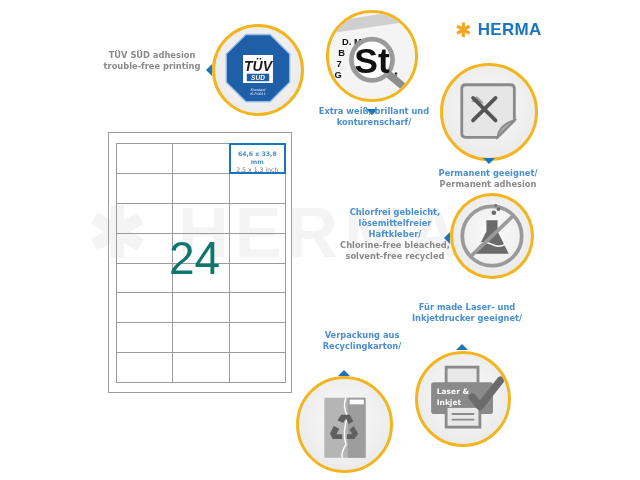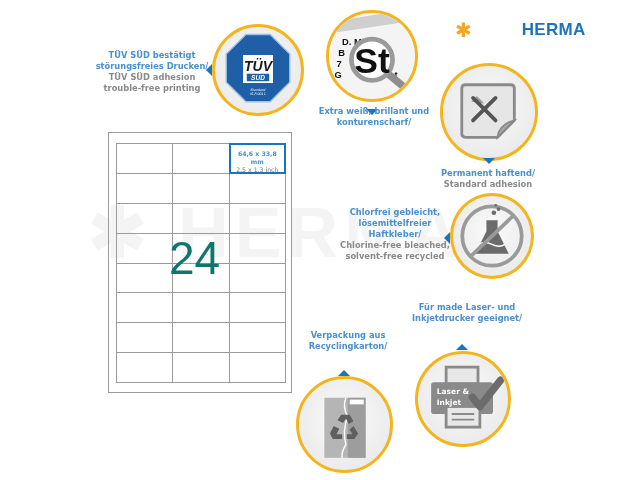--- a/index.html
+++ b/index.html
@@ -9,21 +9,21 @@
   .watermark {
     position: absolute; left: 88px; top: 196px; width: 300px; height: 74px;
     color: #f4f4f4; font-family: "Liberation Sans", sans-serif; font-weight: bold;
     font-size: 70px; line-height: 74px; letter-spacing: 6px; white-space: nowrap; z-index: 0;
   }
 
   .logo {
     position: absolute; left: 455px; top: 20px; display: flex; align-items: center; gap: 6px;
   }
   .logo-star { color: #f5a623; font-size: 20px; line-height: 20px; font-weight: bold; font-family: "DejaVu Sans", sans-serif; }
-  .logo-text { color: #1b75bc; font-family: "Liberation Sans", sans-serif; font-weight: bold; font-size: 17px; letter-spacing: 0.3px; margin-left: 44px; }
+  .logo-text { color: #1b75bc; font-family: "Liberation Sans", sans-serif; font-weight: bold; font-size: 17px; letter-spacing: 0.3px; }
 
   .circle {
     position: absolute; border-radius: 50%;
     border: 3px solid #f2b51e;
     background: radial-gradient(circle at 50% 45%, #fafafa 0%, #ececec 70%, #e2e2e2 100%);
     overflow: hidden; z-index: 2;
   }
   .circle svg { position: absolute; left: 0; top: 0; width: 100%; height: 100%; }
 
   .caption {
@@ -100,21 +100,20 @@
     <div class="cell"></div>
     <div class="cell"></div>
     <div class="cell"></div>
     <div class="cell"></div>
     <div class="cell"></div>
   </div>
   <div class="count">24</div>
 </div>
 
 <div class="caption" style="left:92px; top:50px; width:120px;">
-  <span class="de">TÜV SÜD bestätigt störungsfreies Drucken/</span>
   <span class="en">TÜV SÜD adhesion trouble-free printing</span>
 </div>
 <div class="arrow arrow-left" style="left:206px; top:64px;"></div>
 <div class="circle" style="left:212px; top:24px; width:92px; height:92px;font-style:italic;">
   <svg viewBox="0 0 92 92">
     <polygon points="33,8 59,8 80,29 80,59 59,80 33,80 12,59 12,29" fill="#1f5fa8" stroke="#9cc0e6" stroke-width="1.5"></polygon>
     <polygon points="30,30 62,30 62,60 30,60" fill="#ffffff"></polygon>
     <text x="46" y="47" text-anchor="middle" font-family="Liberation Sans, sans-serif" font-weight="bold" font-size="15" fill="#1a1a1a">TÜV</text>
     <rect x="34" y="50" width="24" height="8" fill="#1f5fa8"></rect>
     <text x="46" y="57" text-anchor="middle" font-family="Liberation Sans, sans-serif" font-weight="bold" font-size="7" fill="#ffffff">SÜD</text>
@@ -146,22 +145,22 @@
   <svg viewBox="0 0 98 98">
     <path d="M24 20 H72 Q76 20 76 24 V58 L58 76 H24 Q20 76 20 72 V24 Q20 20 24 20 Z" fill="#e6e6e6" stroke="#8a8a8a" stroke-width="3"></path>
     <path d="M76 58 L58 76 Q60 62 76 58 Z" fill="#a9a9a9" stroke="#8a8a8a" stroke-width="2"></path>
     <path d="M30 38 L36 32 L44 40" fill="#9a9a9a"></path>
     <line x1="32" y1="34" x2="56" y2="58" stroke="#555" stroke-width="4" stroke-linecap="round"></line>
     <line x1="56" y1="34" x2="32" y2="58" stroke="#555" stroke-width="4" stroke-linecap="round"></line>
   </svg>
 </div>
 <div class="arrow arrow-down" style="left:483px; top:158px;"></div>
 <div class="caption" style="left:430px; top:168px; width:116px;">
-  <span class="de">Permanent haftend/</span>
-  <span class="en">Standard adhesion</span>
+  <span class="de">Permanent geeignet/</span>
+  <span class="en">Permanent adhesion</span>
 </div>
 
 <div class="caption" style="left:340px; top:207px; width:110px;">
   <span class="de">Chlorfrei gebleicht, lösemittelfreier Haftkleber/</span>
   <span class="en">Chlorine-free bleached, solvent-free recycled</span>
 </div>
 <div class="arrow arrow-left" style="left:444px; top:232px;"></div>
 <div class="circle" style="left:450px; top:193px; width:84px; height:86px;">
   <svg viewBox="0 0 84 86">
     <circle cx="42" cy="43" r="32" fill="none" stroke="#9a9a9a" stroke-width="4"></circle>
@@ -184,21 +183,21 @@
     <rect x="14" y="30" width="66" height="34" rx="3" fill="#8a8a8a"></rect>
     <rect x="30" y="56" width="36" height="22" fill="#e8e8e8" stroke="#8a8a8a" stroke-width="3"></rect>
     <line x1="36" y1="64" x2="60" y2="64" stroke="#8a8a8a" stroke-width="2"></line>
     <line x1="36" y1="70" x2="60" y2="70" stroke="#8a8a8a" stroke-width="2"></line>
     <text x="20" y="43" font-family="DejaVu Sans, sans-serif" font-weight="bold" font-size="8" fill="#ffffff">Laser &amp;</text>
     <text x="20" y="54" font-family="DejaVu Sans, sans-serif" font-weight="bold" font-size="8" fill="#ffffff">Inkjet</text>
     <path d="M58 46 L66 56 L88 28" fill="none" stroke="#6b6b6b" stroke-width="8" stroke-linejoin="round" stroke-linecap="round"></path>
   </svg>
 </div>
 
-<div class="caption" style="left:290px; top:330px; width:116px;">
+<div class="caption" style="left:304px; top:330px; width:116px;">
   <span class="de">Verpackung aus Recyclingkarton/</span>
 </div>
 <div class="arrow arrow-up" style="left:338px; top:370px;"></div>
 <div class="circle" style="left:296px; top:376px; width:97px; height:97px;">
   <svg viewBox="0 0 97 97">
     <rect x="27" y="20" width="44" height="64" fill="#b5b5b5"></rect>
     <rect x="52" y="20" width="19" height="64" fill="#9d9d9d"></rect>
     <rect x="54" y="22" width="15" height="5" fill="#ffffff"></rect>
     <path d="M50 20 Q46 30 52 40 Q46 55 50 70 Q45 78 46 84" fill="none" stroke="#ffffff" stroke-width="1.5"></path>
     <g fill="#5f5f5f">

